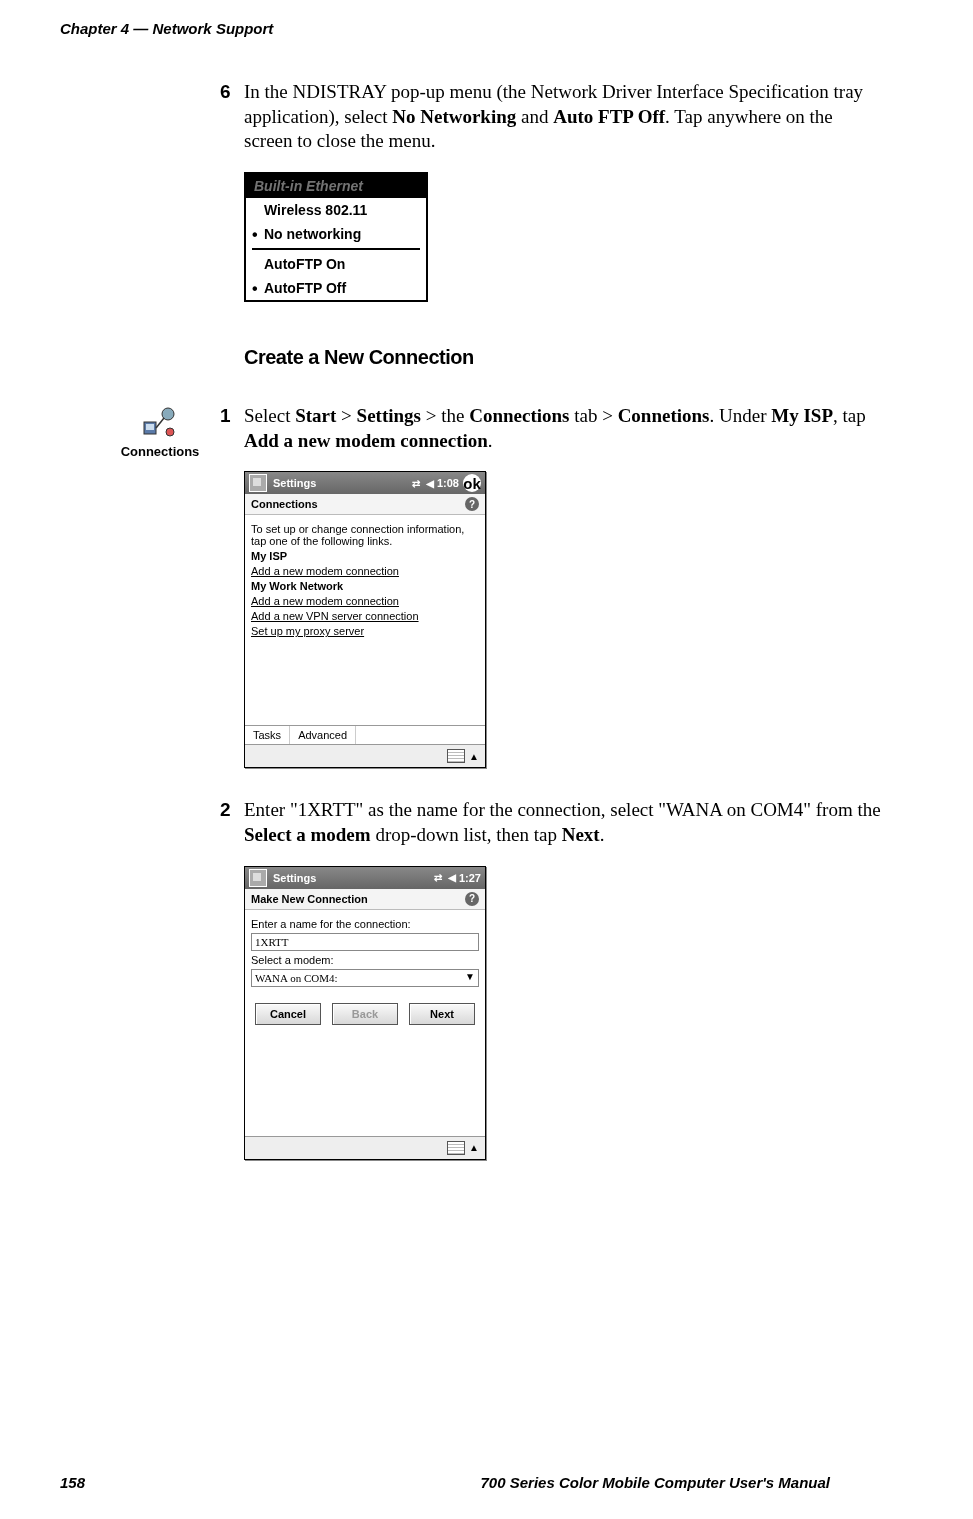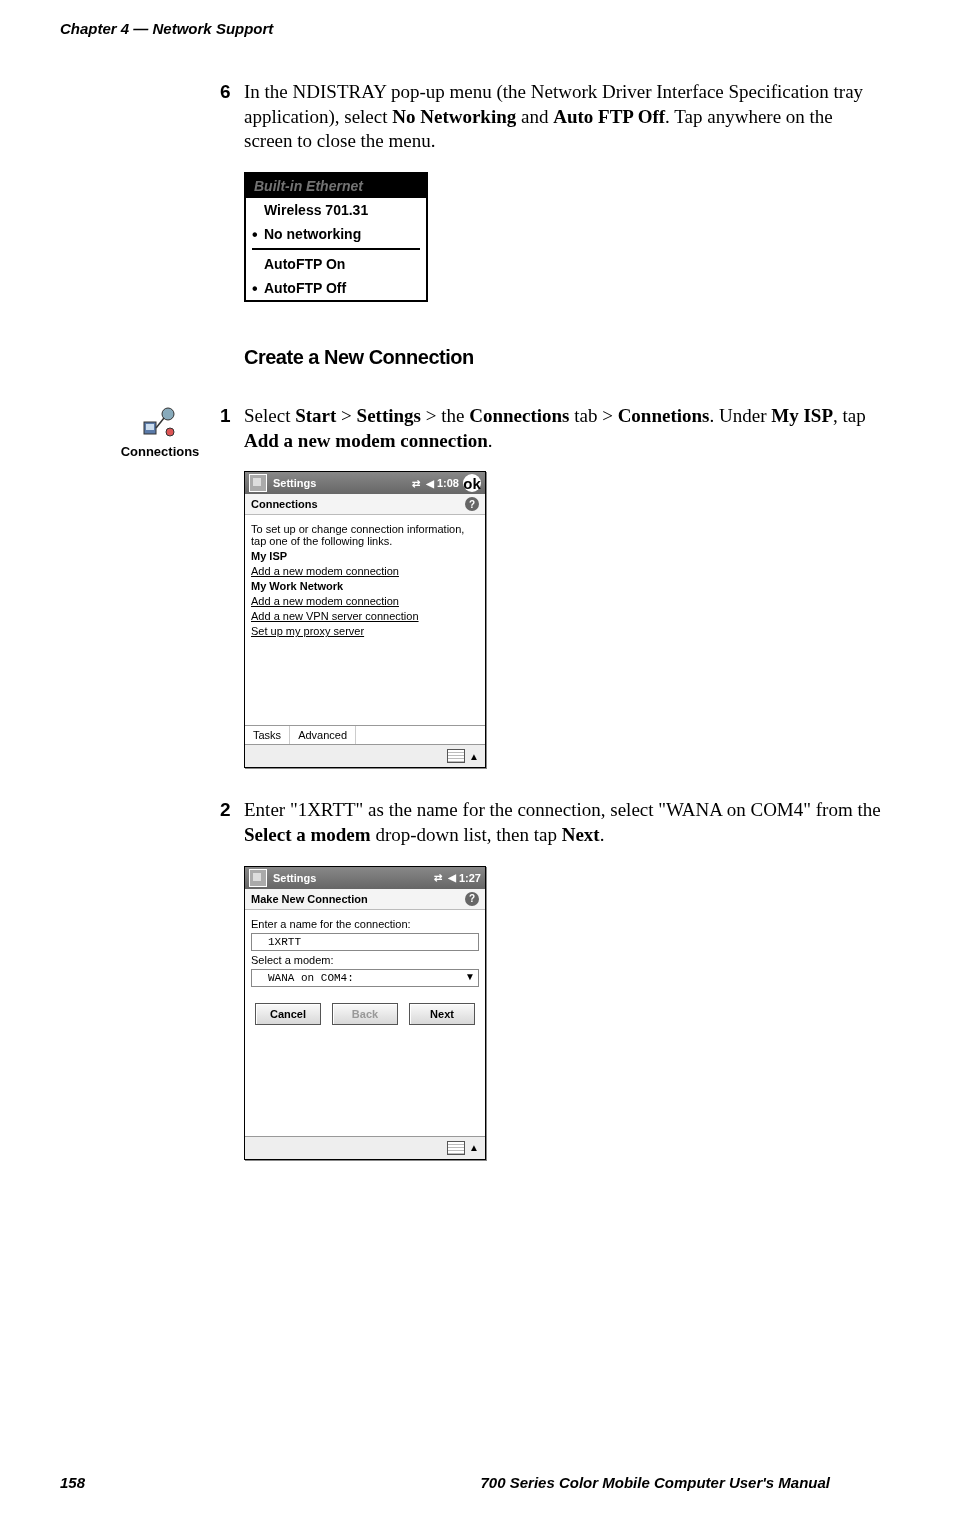--- a/index.html
+++ b/index.html
@@ -163,23 +163,23 @@
   }
   .ppc .kbdicon {
     width: 16px; height: 12px; border:1px solid #555;
     background: repeating-linear-gradient(#fff,#fff 2px,#bbb 2px,#bbb 3px);
     margin-right:4px;
   }
   .ppc .uparrow { font-size:10px; }
   .ppc .tabs { display:flex; border-top:1px solid #999; }
   .ppc .tabs .tab { padding:3px 8px; border-right:1px solid #ccc; font-size:11px; }
   .ppc input, .ppc select {
-    width: 100%; box-sizing:border-box; font-family:Liberation Mono, monospace;
+    width: 100%; box-sizing:border-box; font-family:Liberation Serif, serif;
     font-size: 11px; border:1px solid #888; background:#fff;
-    height: 18px; padding: 1px 16px;
+    height: 18px; padding: 1px 3px;
   }
   .ppc .btnrow { display:flex; justify-content:center; gap:11px; margin: 16px 0 6px 0; }
   .ppc .winbtn {
     border: 1px solid #555;
     background: linear-gradient(#fafafa,#d8d8d8);
     width: 64px; height: 20px;
     font-size: 11px; font-weight:bold;
     display:flex; align-items:center; justify-content:center;
     box-shadow: inset 1px 1px 0 #fff;
   }
@@ -208,21 +208,21 @@
 
   <div class="content">
 
     <div class="step">
       <span class="step-num">6</span>
       <span>In the NDISTRAY pop-up menu (the Network Driver Interface Specification tray application), select </span><span class="bold">No Networking</span><span> and </span><span class="bold">Auto FTP Off</span><span>. Tap anywhere on the screen to close the menu.</span>
     </div>
 
     <div class="ndistray">
       <div class="titlebar">Built-in Ethernet</div>
-      <div class="menuitem">Wireless 701.31</div>
+      <div class="menuitem">Wireless 802.11</div>
       <div class="menuitem bullet">No networking</div>
       <div class="sep"></div>
       <div class="menuitem">AutoFTP On</div>
       <div class="menuitem bullet">AutoFTP Off</div>
     </div>
 
     <div class="heading3">Create a New Connection</div>
   </div>
 
   <div class="side-icon" style="top:404px">

